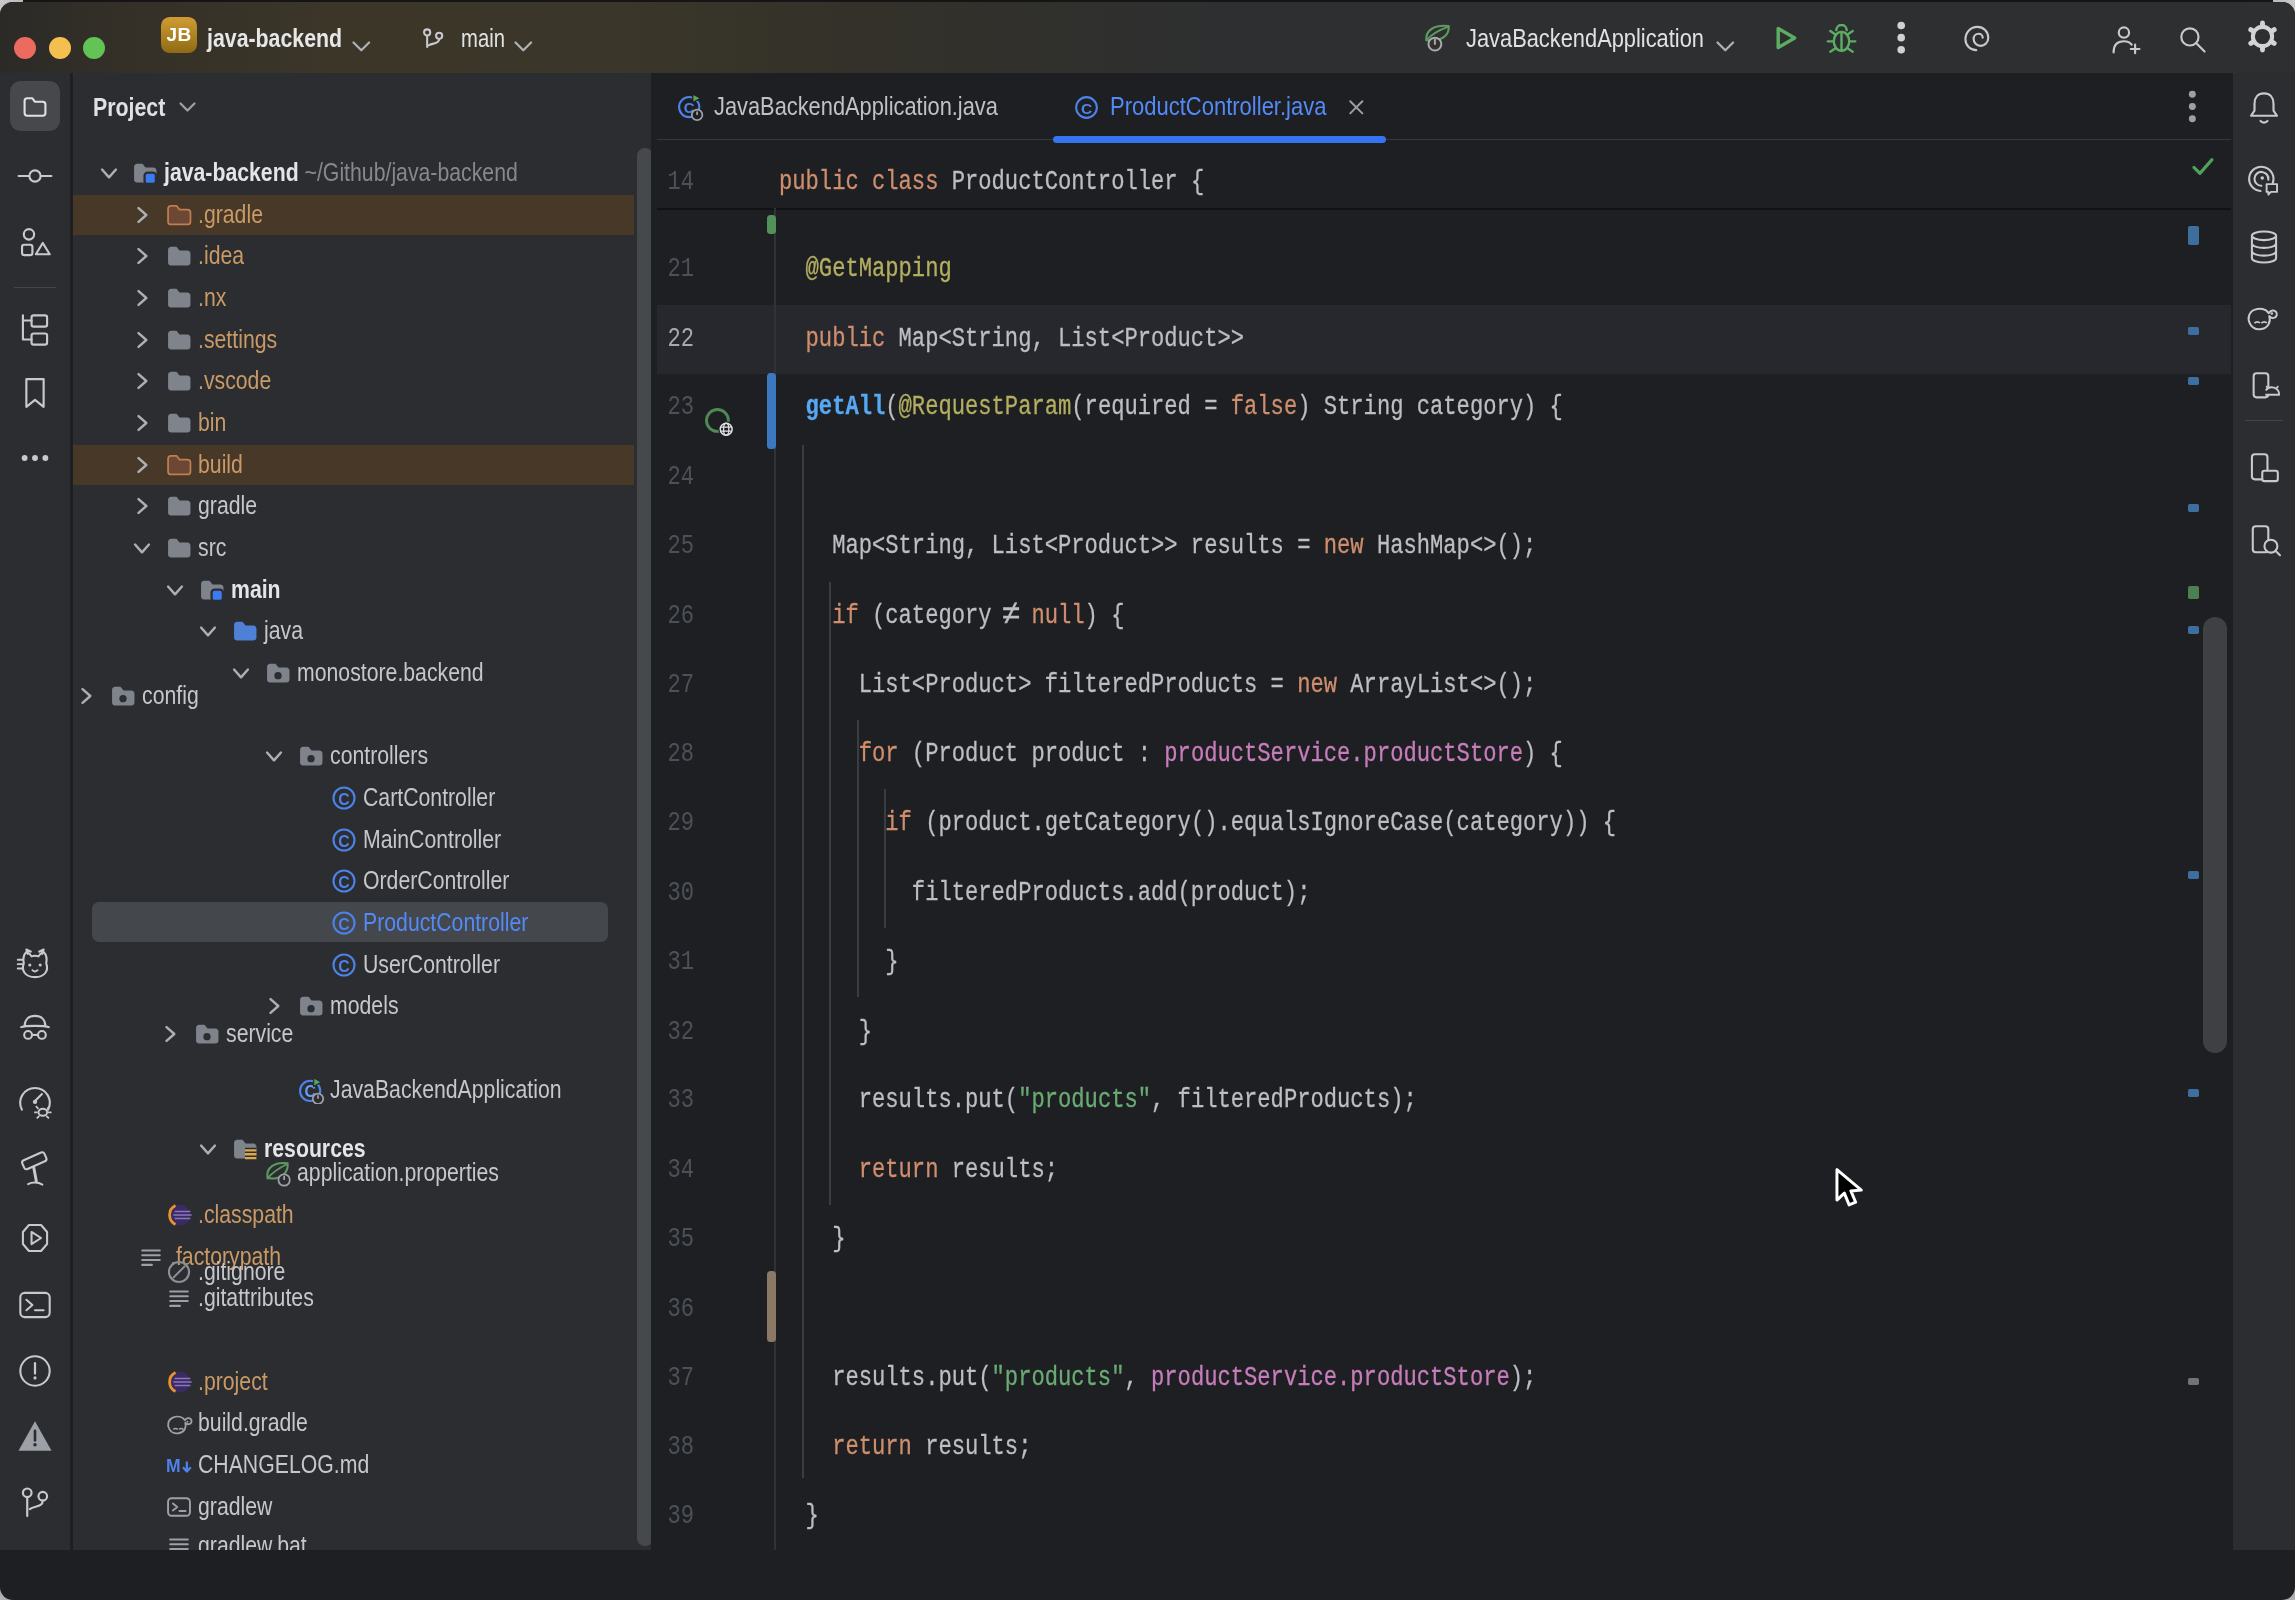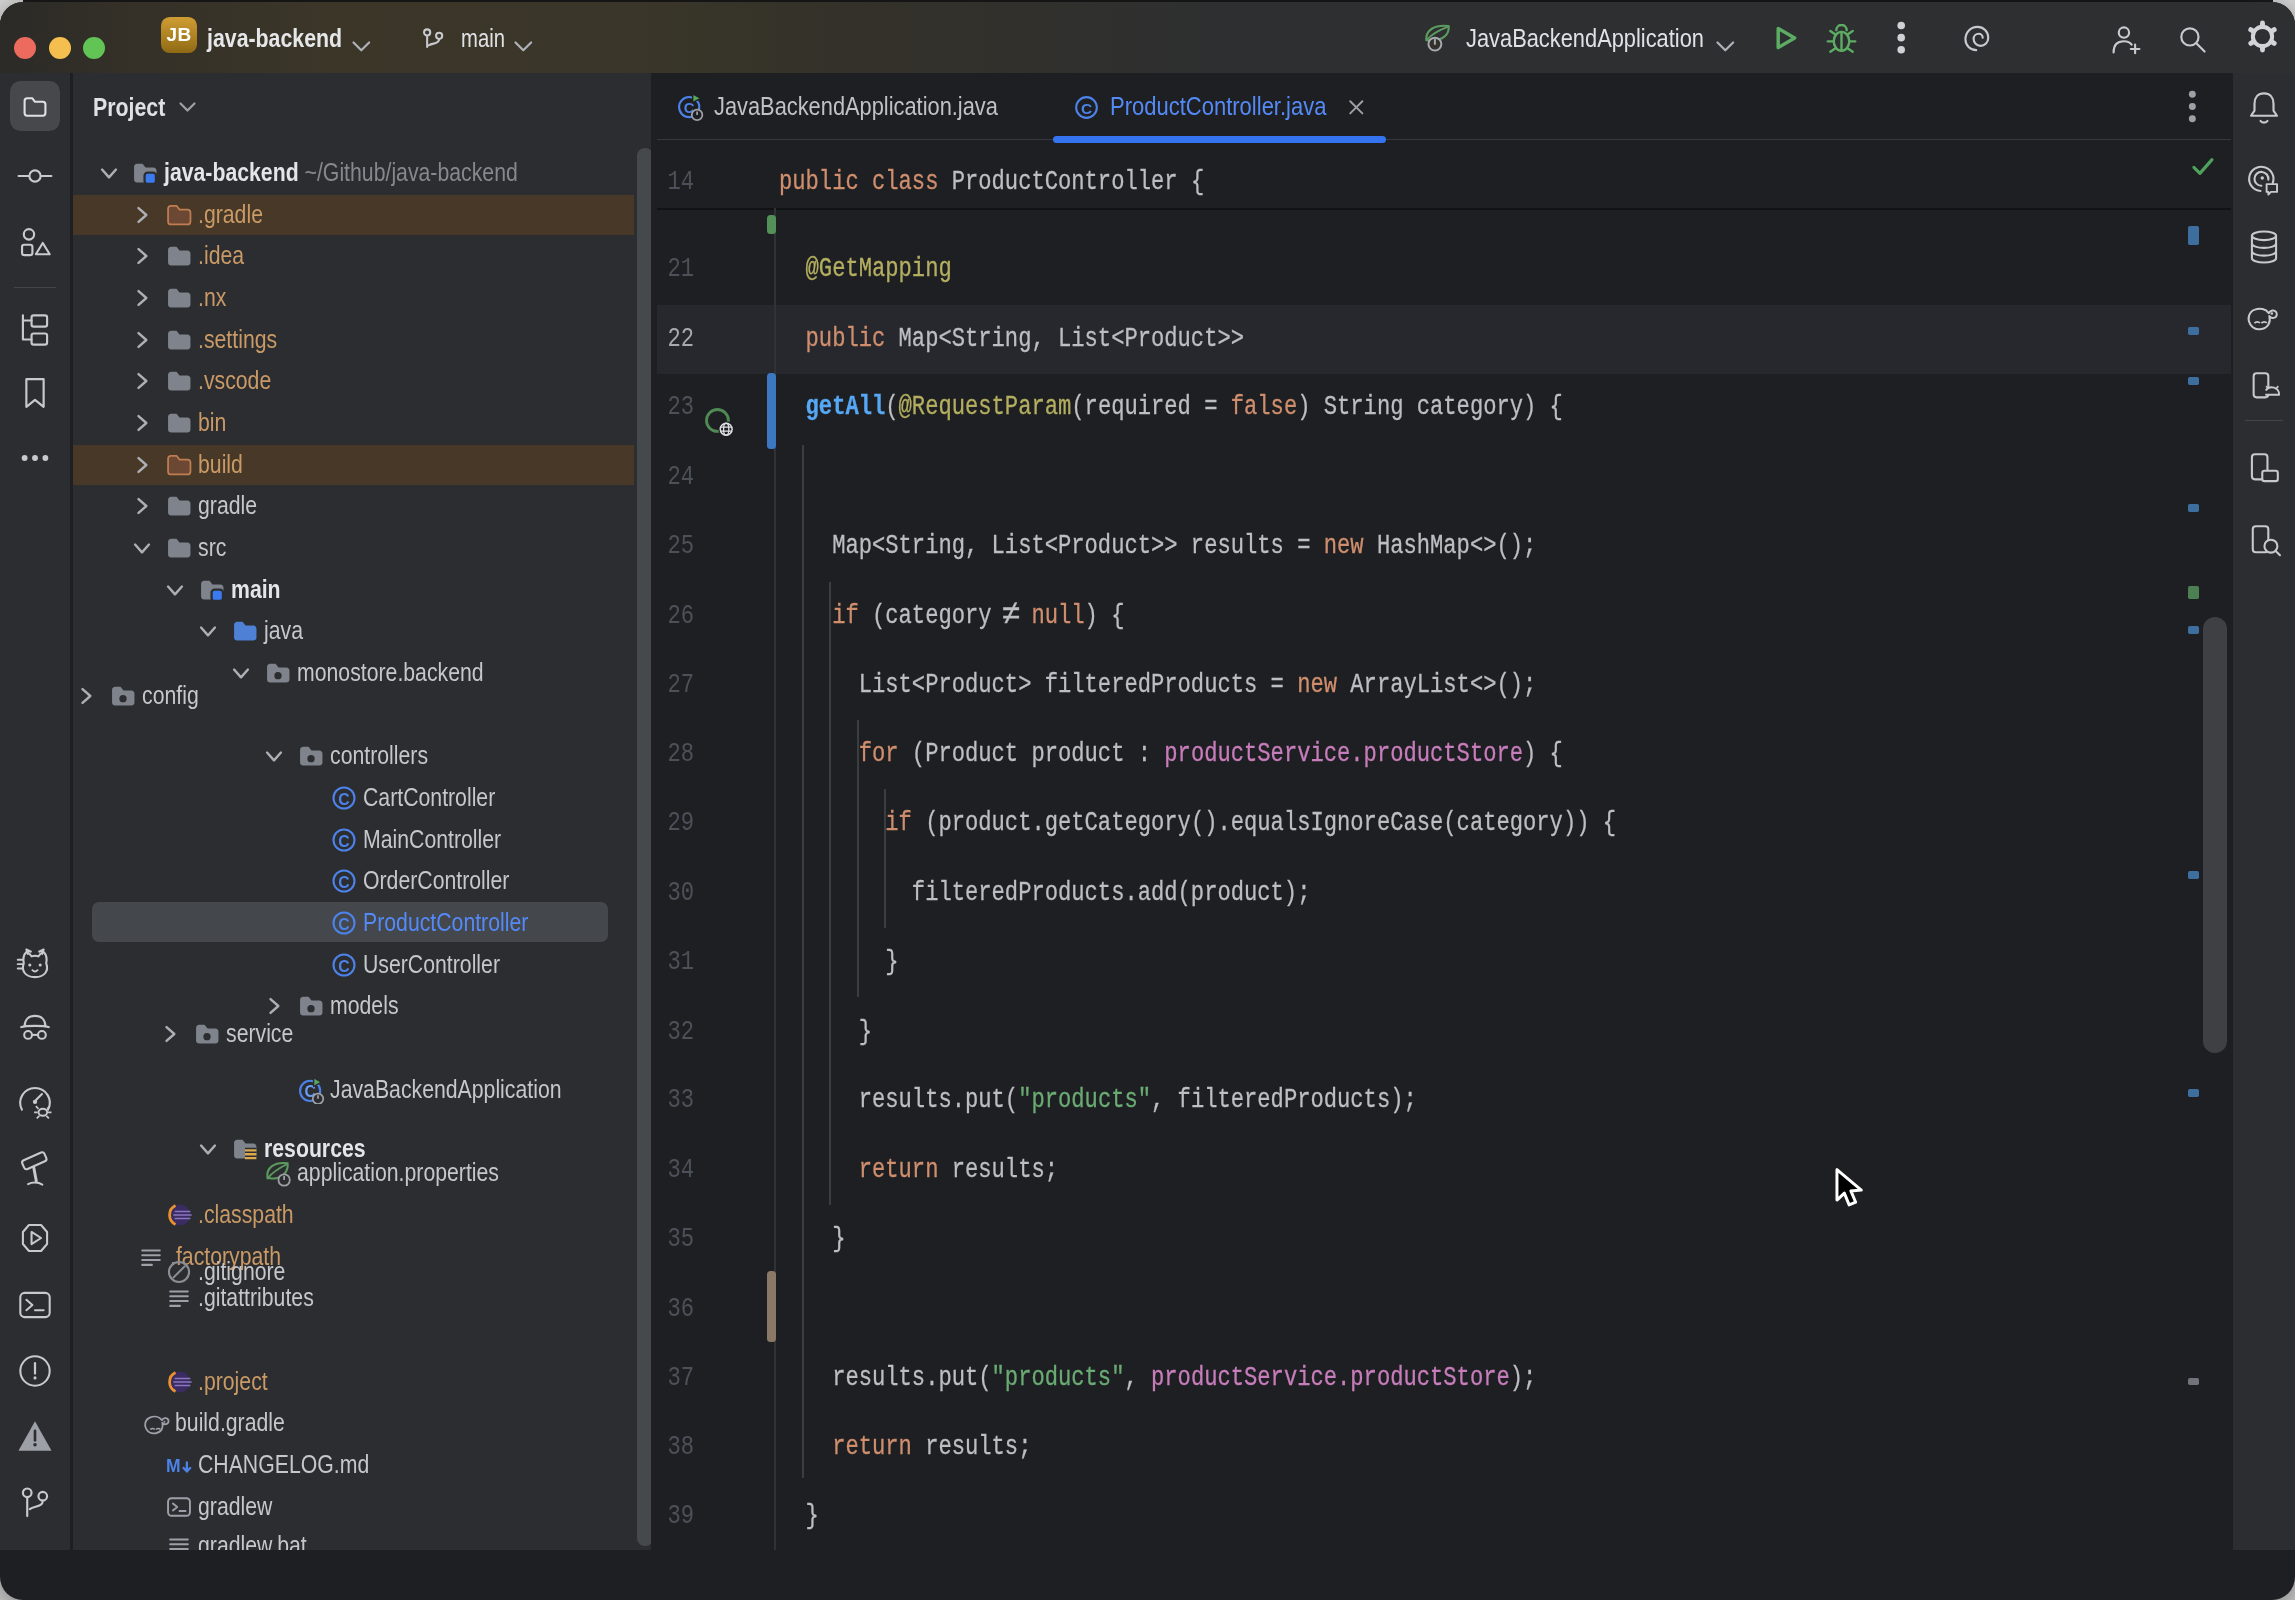--- a/index.html
+++ b/index.html
@@ -1,15 +1,15 @@
 <!DOCTYPE html>
 <html style="font-size:14px"><head><meta charset="utf-8"><style>
 html,body{margin:0;padding:0;background:#e8e8e8;width:2295px;height:1601px;overflow:hidden}
 *{box-sizing:border-box}
-.win{position:absolute;left:0;top:1.7px;width:2295px;height:1598px;background:#1E1F22;border-radius:23px;overflow:hidden;box-shadow:0 8.7px 52px rgba(0,0,0,.7);font-family:"Liberation Sans",sans-serif}
+.win{position:absolute;left:0;top:1.7px;width:2295px;height:1598px;background:#1E1F22;border-radius:13px;overflow:hidden;box-shadow:0 8.7px 52px rgba(0,0,0,.7);font-family:"Liberation Sans",sans-serif}
 .abs{position:absolute}
 
 .titlebar{position:absolute;left:0;top:0;width:2295px;height:71px;
 background:linear-gradient(to right,#2b2a27 0px,#343028 122px,#3b3628 330px,#3a3629 625px,#333129 851px,#2e2f30 1215px,#2e2f30 2295px);}
 .tl{position:absolute;top:35px;width:22px;height:22px;border-radius:50%}
 .jb{position:absolute;left:161px;top:15.6px;width:36px;height:36px;border-radius:8.7px;background:linear-gradient(180deg,#d09d33,#8f6a14);color:#fff;font-weight:bold;font-size:19px;display:flex;align-items:center;justify-content:center;letter-spacing:0.4px}
 .tbtxt{position:absolute;top:0;height:71px;line-height:73px;color:#DFE1E5;font-size:25px;white-space:pre}
 
 .lstripe{position:absolute;left:0;top:71px;width:71px;bottom:50px;background:#2B2D30;border-right:1.7px solid #1E1F22;overflow:hidden}
 .sic{position:absolute;left:50%;transform:translate(-50%,-50%)}
@@ -499,21 +499,21 @@
         </div>
         <div class="row" style="top:1288px;padding-left:56px">
           <div class="ch"></div>
           <div class="ic"><svg width="28" height="28" viewBox="0 0 32 32">
               <circle cx="17" cy="16" r="12" fill="#3A2B63"></circle>
               <path d="M12 5.2 a12 12 0 0 0 0 21.6" fill="none" stroke="#E8932F" stroke-width="3.2"></path>
               <path d="M11 12 h18 M9.5 16 h21 M11 20 h18" stroke="#8A76BC" stroke-width="1.7"></path>
             </svg></div>
           <span class="lb org">.project</span>
         </div>
-        <div class="row" style="top:1329px;padding-left:33px">
+        <div class="row" style="top:1329px;padding-left:56px">
           <div class="ch"></div>
           <div class="ic"><svg width="28" height="28" viewBox="0 0 32 32">
               <path d="M5 23 c-3-5-1.3-11.5 4.5-13.5 c5-1.9 10.3-.6 13.2 3.3 c1.6-2.9 5.2-3.1 6.8-1.2 c1.7 2 .8 5.2-2 5.7 c-2 .4-3.5-.3-4.3-1.6 c1.7 5.7-1.2 11-7.4 12 c-4.5.8-8.6-1-10.8-4.7 Z" fill="none" stroke="#9DA0A8" stroke-width="2.1" stroke-linejoin="round"></path>
               <circle cx="25.6" cy="14.5" r="1.2" fill="#9DA0A8"></circle>
               <path d="M9.5 23.5 c1.4-1.6 3.8-1.6 5 0 M16 23.5 c1.4-1.6 3.8-1.6 5 0" fill="none" stroke="#9DA0A8" stroke-width="1.8"></path>
             </svg></div>
           <span class="lb">build.gradle</span>
         </div>
         <div class="row" style="top:1371px;padding-left:56px">
           <div class="ch"></div>

